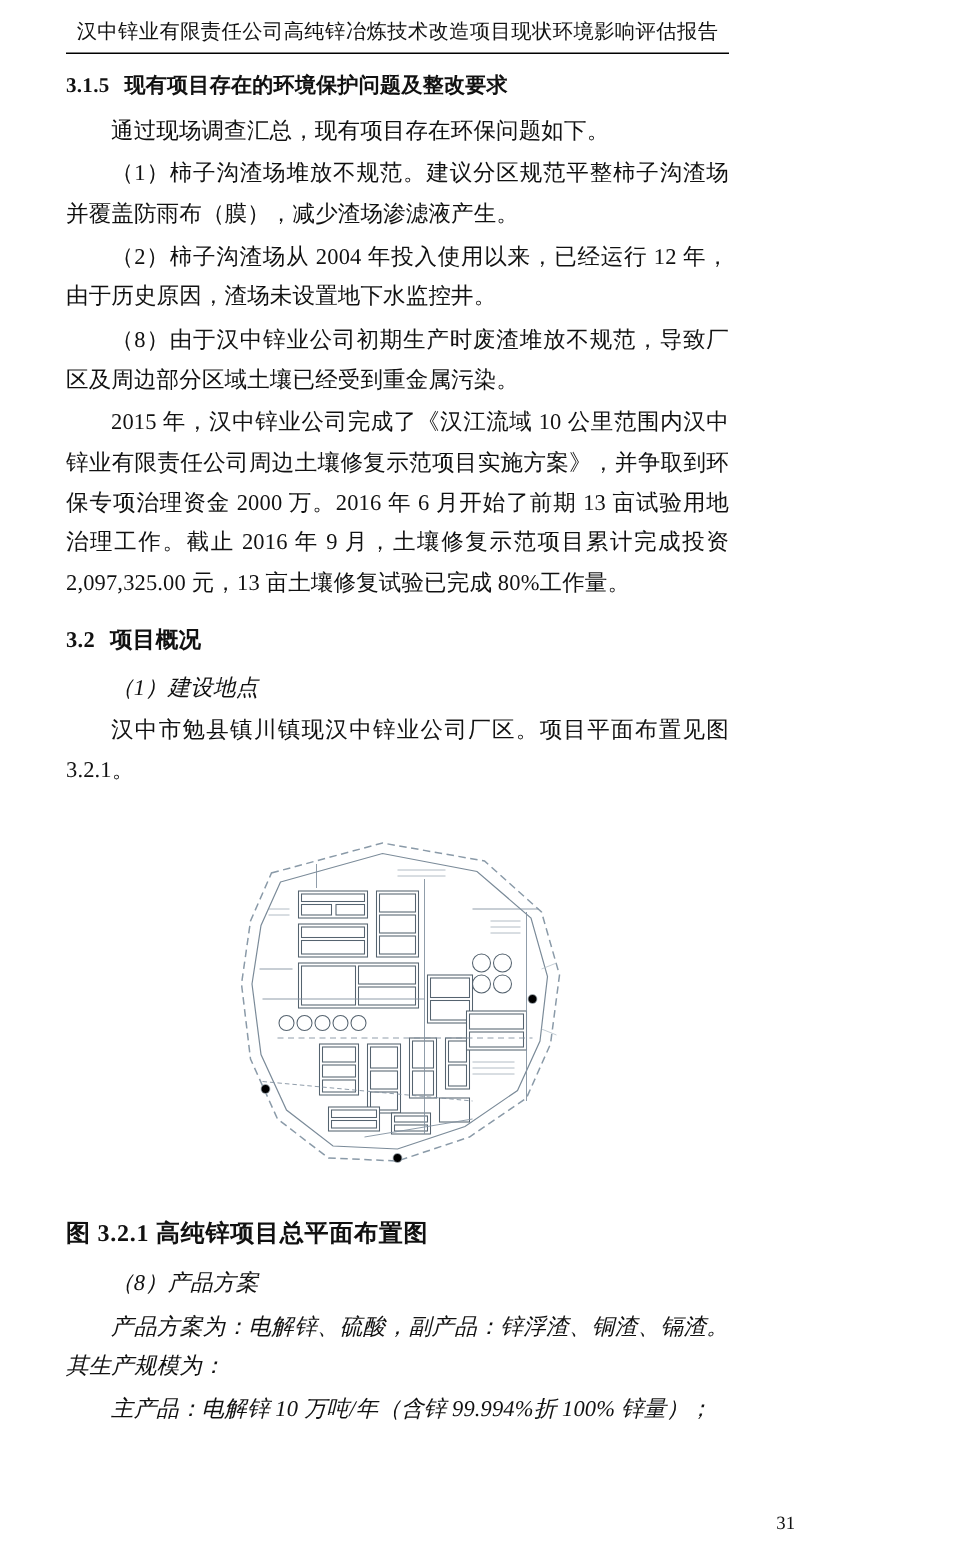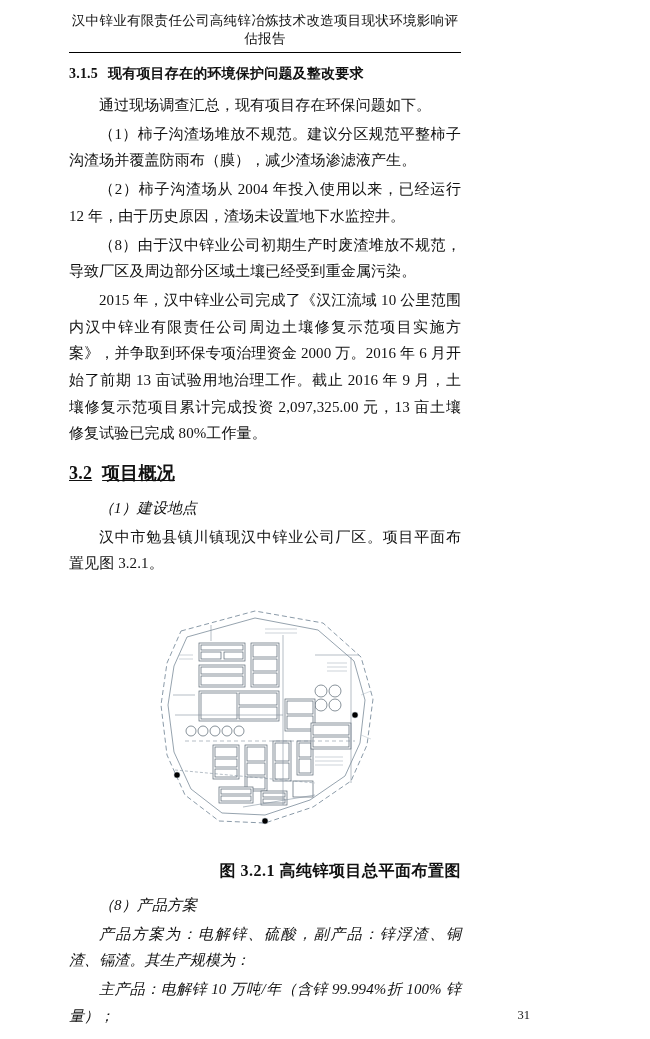--- a/index.html
+++ b/index.html
@@ -12,42 +12,41 @@
     background: #ffffff;
     font-family: "Liberation Serif", "DejaVu Serif", serif;
     color: #111111;
     overflow: hidden;
   }
   .page {
     position: relative;
     width: 530px;
     height: 1039px;
     box-sizing: border-box;
-    padding: 0 69px;
+    padding: 0 44px;
   }
   .header {
     text-align: center;
     font-size: 13.5px;
     line-height: 1.3;
     padding-top: 12px;
     padding-bottom: 5px;
     letter-spacing: 0.3px;
   }
   .header-rule {
     border: none;
     border-top: 1px solid #000;
     margin: 0 0 10px 0;
     height: 0;
   }
   h2.sec-head {
-    font-size: 18px;
+    font-size: 15px;
     font-weight: bold;
     margin: 14px 0 10px 0;
     letter-spacing: 0.2px;
-    text-decoration: underline;
   }
   h3.sub-head {
     font-size: 14px;
     font-weight: bold;
     margin: 12px 0 9px 0;
     letter-spacing: 0.2px;
   }
   h3.sub-head .num, h2.sec-head .num {
     margin-right: 10px;
   }
@@ -70,21 +69,21 @@
     display: flex;
     justify-content: center;
   }
   .figure-box {
     width: 300px;
     height: 252px;
     position: relative;
     background: #ffffff;
   }
   .figure-caption {
-    text-align: right;
+    text-align: left;
     font-size: 16px;
     font-weight: bold;
     margin: 14px 0 10px 0;
     letter-spacing: 0.5px;
   }
   .page-number {
     position: absolute;
     left: 0;
     right: 0;
     bottom: 16px;

